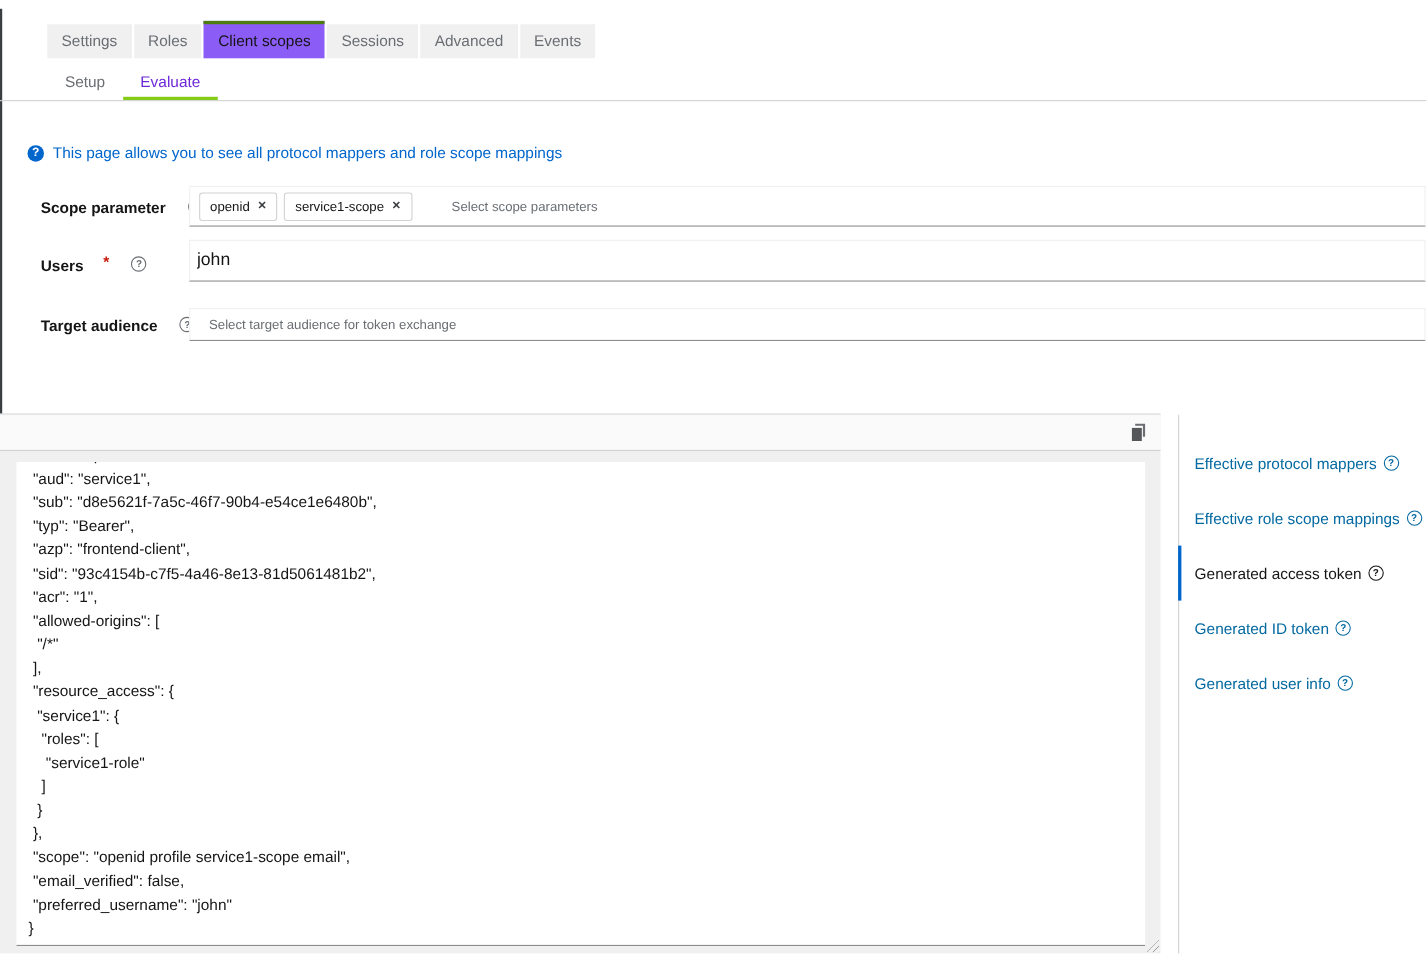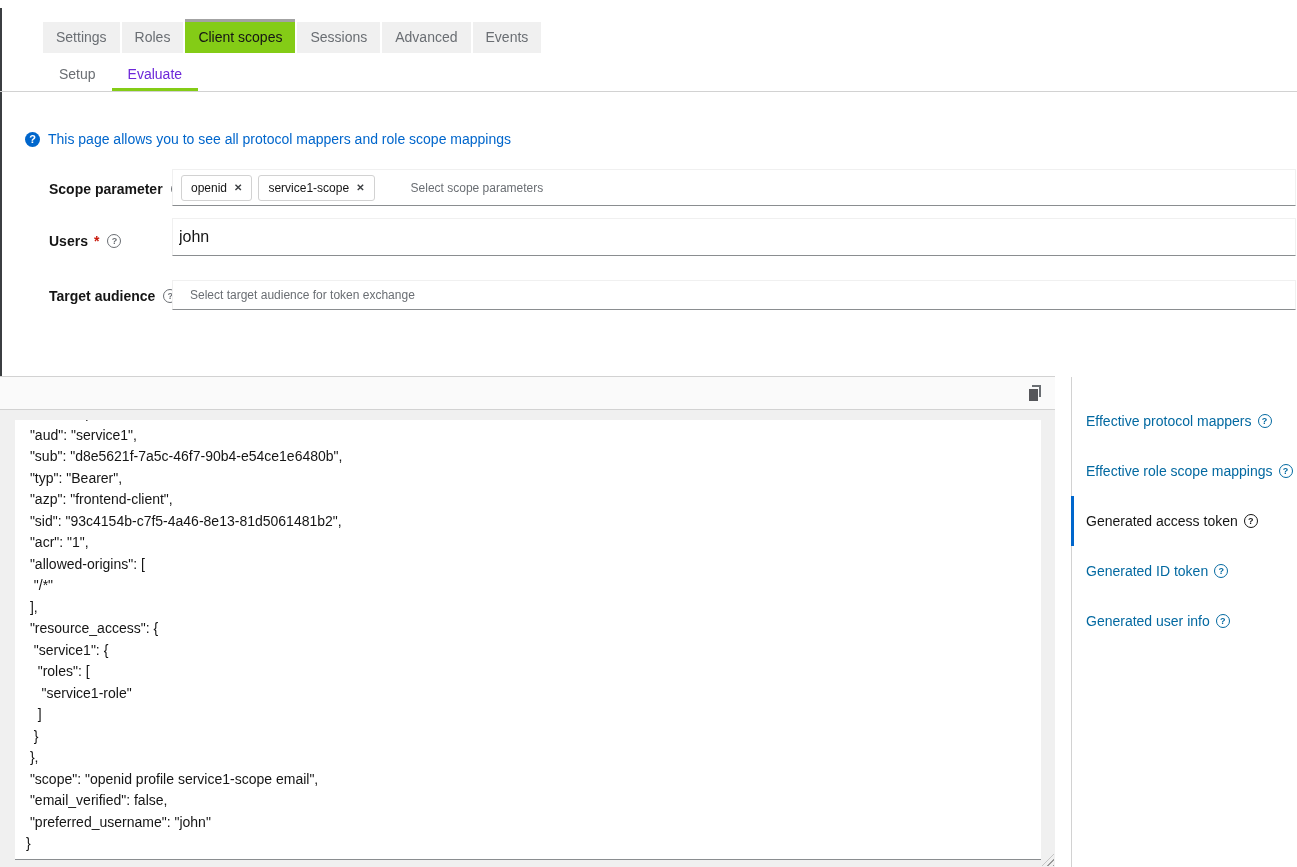--- a/index.html
+++ b/index.html
@@ -6,37 +6,37 @@
   .screen{position:relative;width:1297px;height:867px;overflow:hidden;background:#fff;
           font-family:"Liberation Sans",sans-serif;color:#151515;}
 
   
   .left-edge{position:absolute;left:0;top:8px;width:2px;height:497px;background:#3b3e41;}
 
   
   .tabs{position:absolute;left:43px;top:19px;display:flex;gap:2px;}
   .tab{height:31px;line-height:31px;margin-top:3px;padding:0 13px;background:#f0f0f0;
        color:#6a6e73;font-size:14px;cursor:pointer;white-space:nowrap;}
-  .tab.active{margin-top:0;border-top:3px solid #a3a3a3;background:#84cc16;color:#151515;}
+  .tab.active{margin-top:0;border-top:3px solid #4d7c0f;background:#8b5cf6;color:#151515;}
 
   
   .subtabs{position:absolute;left:43px;top:58px;display:flex;}
   .subtab{height:30px;line-height:32px;padding:0 16px;font-size:14px;color:#6a6e73;cursor:pointer;}
   .subtab.active{color:#6d28d9;border-bottom:3px solid #84cc16;}
   .subtabs-divider{position:absolute;left:0;top:91px;width:1297px;height:1px;background:#d2d2d2;}
 
   
   .help-banner{position:absolute;left:25px;top:131px;display:flex;align-items:center;gap:8px;
                font-size:14px;color:#0066cc;}
   .help-badge{width:15px;height:15px;border-radius:50%;background:#0066cc;color:#fff;font-size:11px;
               font-weight:bold;display:inline-flex;align-items:center;justify-content:center;flex:0 0 auto;}
 
   
   .form-label{position:absolute;left:37px;font-size:14px;font-weight:bold;color:#151515;
-              display:flex;align-items:center;gap:8px;height:16px;margin-left:12px;}
+              display:flex;align-items:flex-start;gap:20px;height:16px;}
   .req{color:#c9190b;font-size:14px;line-height:10px;margin-left:-2px;}
   .qmark{width:14px;height:14px;border:1px solid #6a6e73;border-radius:50%;color:#6a6e73;
          font-size:9px;font-weight:bold;display:inline-flex;align-items:center;justify-content:center;
          box-sizing:border-box;flex:0 0 auto;cursor:pointer;}
   .field{position:absolute;left:172px;width:1124px;background:#fff;border:1px solid #f0f0f0;
          border-bottom:1px solid #8a8d90;box-sizing:border-box;}
   #scope-field{top:169px;height:37px;display:flex;align-items:center;padding-left:8px;}
   .chip{display:inline-flex;align-items:center;gap:7px;border:1px solid #d2d2d2;border-radius:3px;
         background:#fff;height:24px;padding:0 9px;font-size:12px;color:#151515;margin-right:6px;}
   .chip-x{font-size:10px;color:#3c3f42;font-weight:bold;cursor:pointer;line-height:1;}

